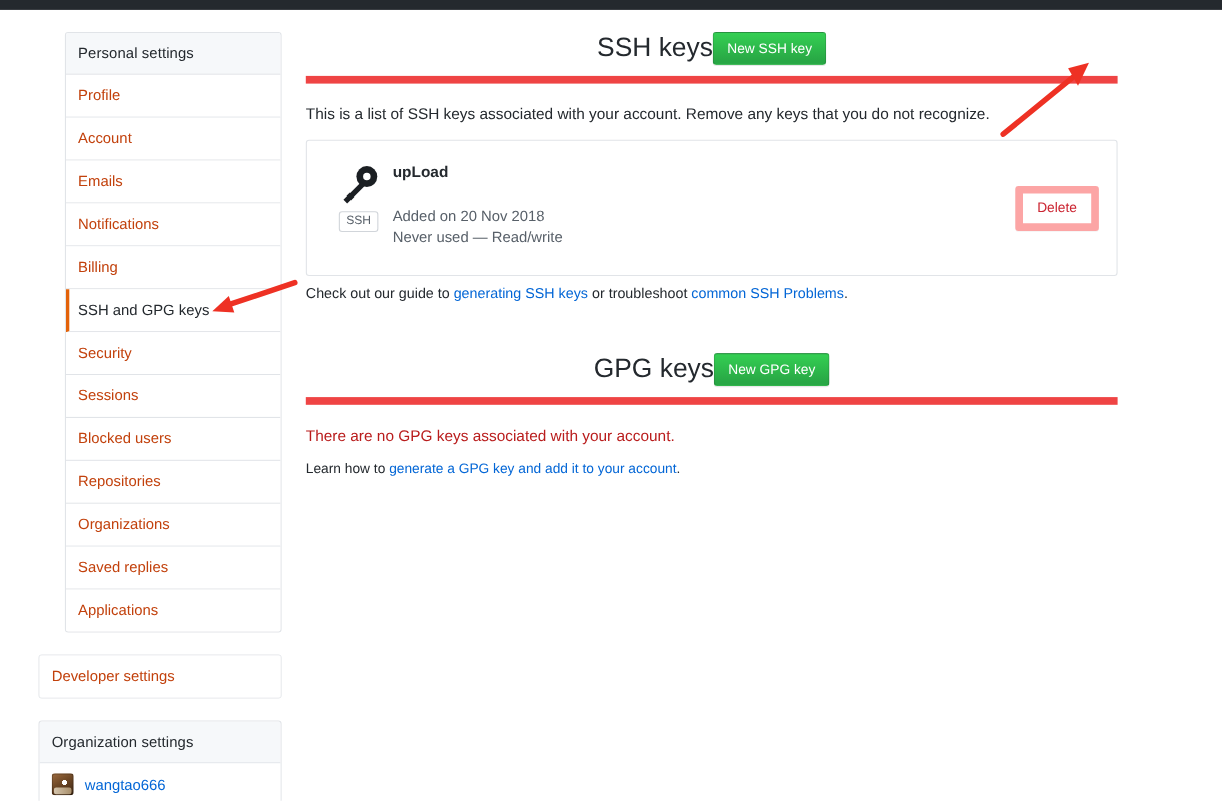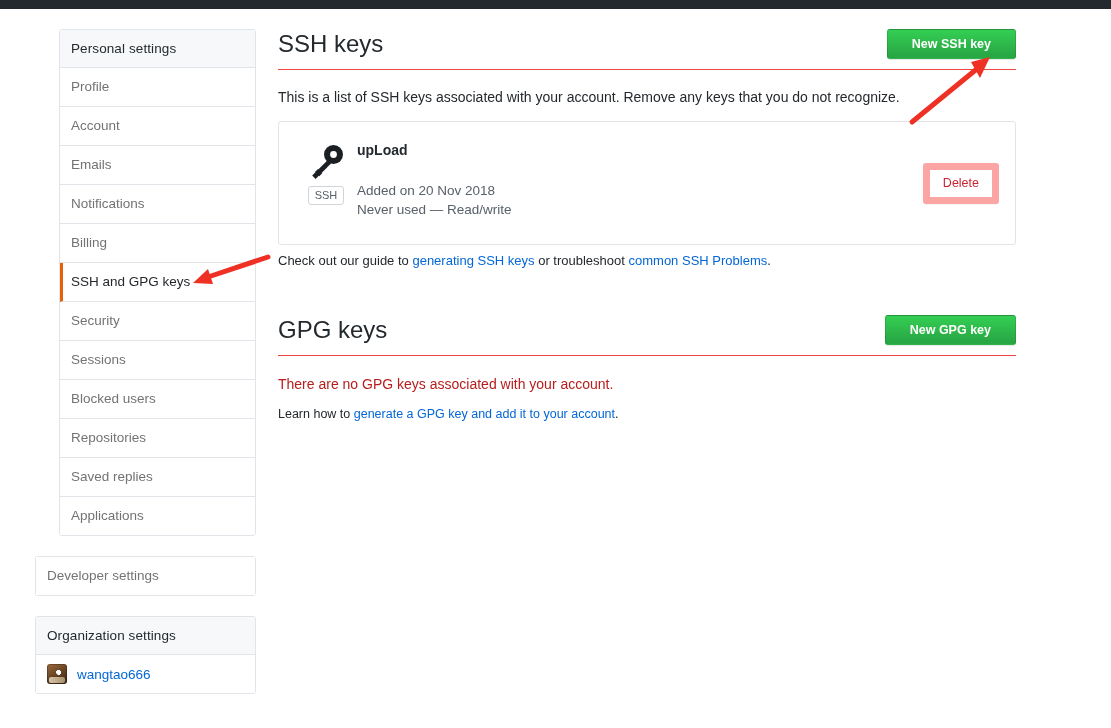--- a/index.html
+++ b/index.html
@@ -27,21 +27,21 @@
     margin-left:24px;
   }
   .nav-head {
     background:#f6f8fa; color:#24292e;
     font-size:13.5px; padding:11px 12px 11px 11px;
     border-bottom:1px solid #e1e4e8; font-weight:400;
     letter-spacing:.1px;
   }
   .nav-item {
     display:block; padding:11px 12px 11px 11px;
-    font-size:13.5px; color:#737373; text-decoration:none;
+    font-size:13.5px; color:#c2410c; text-decoration:none;
     border-bottom:1px solid #e1e4e8; background:#fff;
     line-height:16px; cursor:pointer;
   }
   .nav-item:last-child { border-bottom:none; }
   .nav-item.selected {
     color:#24292e; border-left:3px solid #e36209; padding-left:8px;
     font-weight:400;
   }
   .solo-card {
     margin-top:20px; border:1px solid #e1e4e8; border-radius:3px;
@@ -69,30 +69,30 @@
     content:""; position:absolute; left:2px; bottom:1px;
     width:16px; height:6px; border-radius:2px;
     background:linear-gradient(90deg,#e8dcc6,#b9a079);
     opacity:.85;
   }
 
   
   .main { position:absolute; left:278px; top:28px; width:738px; }
 
   .section-head {
-    display:flex; align-items:center; justify-content:space-between;
-    padding-bottom:9px; border-bottom:1px solid #ef4444;
+    display:flex; align-items:center; justify-content:center;
+    padding-bottom:9px; border-bottom:7px solid #ef4444;
   }
   .section-title { font-size:24px; font-weight:400; color:#24292e; line-height:32px; }
 
   .btn-green {
     background:linear-gradient(180deg,#34cf53 0%,#28a745 90%);
     border:1px solid rgba(27,31,35,.15);
-    color:#fff; font-size:12.5px; font-weight:bold;
-    padding:7px 24px; border-radius:3px; cursor:pointer;
+    color:#fff; font-size:12.5px; font-weight:normal;
+    padding:7px 12px; border-radius:3px; cursor:pointer;
     line-height:14px; white-space:nowrap;
     box-shadow:0 1px 0 rgba(27,31,35,.1);
   }
 
   .lead {
     font-size:14px; color:#24292e; margin-top:17px; line-height:20px;
   }
 
   .key-card {
     margin-top:14px; border:1px solid #e1e4e8; border-radius:3px;
@@ -147,20 +147,21 @@
       <a class="nav-item">Profile</a>
       <a class="nav-item">Account</a>
       <a class="nav-item">Emails</a>
       <a class="nav-item">Notifications</a>
       <a class="nav-item">Billing</a>
       <a class="nav-item selected">SSH and GPG keys</a>
       <a class="nav-item">Security</a>
       <a class="nav-item">Sessions</a>
       <a class="nav-item">Blocked users</a>
       <a class="nav-item">Repositories</a>
+      <a class="nav-item">Organizations</a>
       <a class="nav-item">Saved replies</a>
       <a class="nav-item">Applications</a>
     </div>
 
     <div class="solo-card">
       <a class="nav-item">Developer settings</a>
     </div>
 
     <div class="org-card">
       <div class="nav-head">Organization settings</div>

